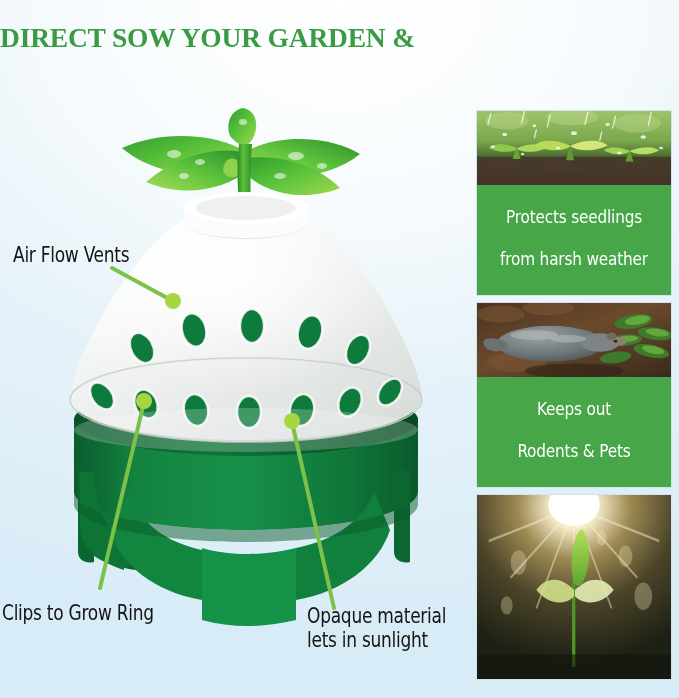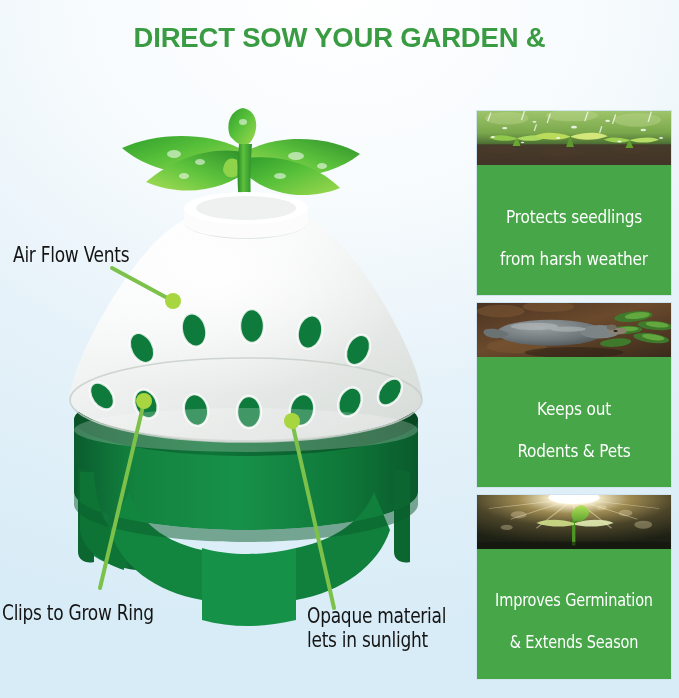--- a/index.html
+++ b/index.html
@@ -11,27 +11,27 @@
   }
   #stage{
     position:relative;width:679px;height:698px;overflow:hidden;
     background:
       radial-gradient(120% 90% at 50% 0%, #ffffff 0%, #f7fbfd 32%, #e6f2f9 62%, #d8ecf7 100%);
   }
 
   
   .headline{
     position:absolute;left:0;top:22px;width:679px;
-    text-align:center;
+    text-align:left;
     color:#3a9c42;
     font-weight:bold;
     font-size:27.5px;
     line-height:31px;
     letter-spacing:-0.2px;
-    font-family:Liberation Sans, sans-serif;
+    font-family:Liberation Serif, serif;
     text-transform:uppercase;
     -webkit-font-smoothing:antialiased;
   }
   .headline .hl2{display:block;font-size:28.5px;}
 
   
   #product{position:absolute;left:34px;top:100px;width:420px;height:530px;}
   #product svg{display:block;width:420px;height:530px;}
 
   
@@ -60,21 +60,21 @@
     border:1px solid #cfe4f0;
     overflow:hidden;background:#fff;
     display:flex;flex-direction:column;
   }
   .photo{position:relative;flex:1 1 auto;overflow:hidden;}
   .photo svg{position:absolute;inset:0;width:100%;height:100%;}
   .cap{
     background:#47a648;color:#ffffff;
     font-family:"Liberation Sans Narrow","DejaVu Sans Condensed","Liberation Sans",sans-serif;
     font-size:18.5px;line-height:21px;
-    text-align:center;padding:20px 2px 5px;
+    text-align:center;padding:0 2px 5px;
     letter-spacing:-0.2px;
     white-space:pre-line;
   }
   .cap span{display:block;transform:scaleX(0.92);}
   .p3 .cap{font-size:17.5px;}
 </style>
 </head>
 <body>
 
 <div id="stage">
@@ -394,20 +394,16 @@
           </g>
           <g>
             <rect x="96" y="56" width="3.4" height="56" fill="#4e9626"></rect>
             <path d="M98 62 C84 52 68 54 60 62 C72 72 90 72 98 66 Z" fill="#cfe08a" opacity="0.9"></path>
             <path d="M99 62 C114 52 130 54 138 62 C126 72 108 72 99 66 Z" fill="#e3ecb4" opacity="0.9"></path>
             <path d="M98 58 C92 40 98 26 106 22 C116 30 116 48 104 60 Z" fill="url(#leafG3)"></path>
           </g>
           <rect y="104" width="196" height="16" fill="#13160d" opacity="0.6"></rect>
         </svg>
       </div>
-      <div class="cap">
-        <span>Improves Germination</span>
-        <span>&amp; Extends Season</span>
-      </div>
     </div>
 
   </div>
 </div>
 
 </body></html>

